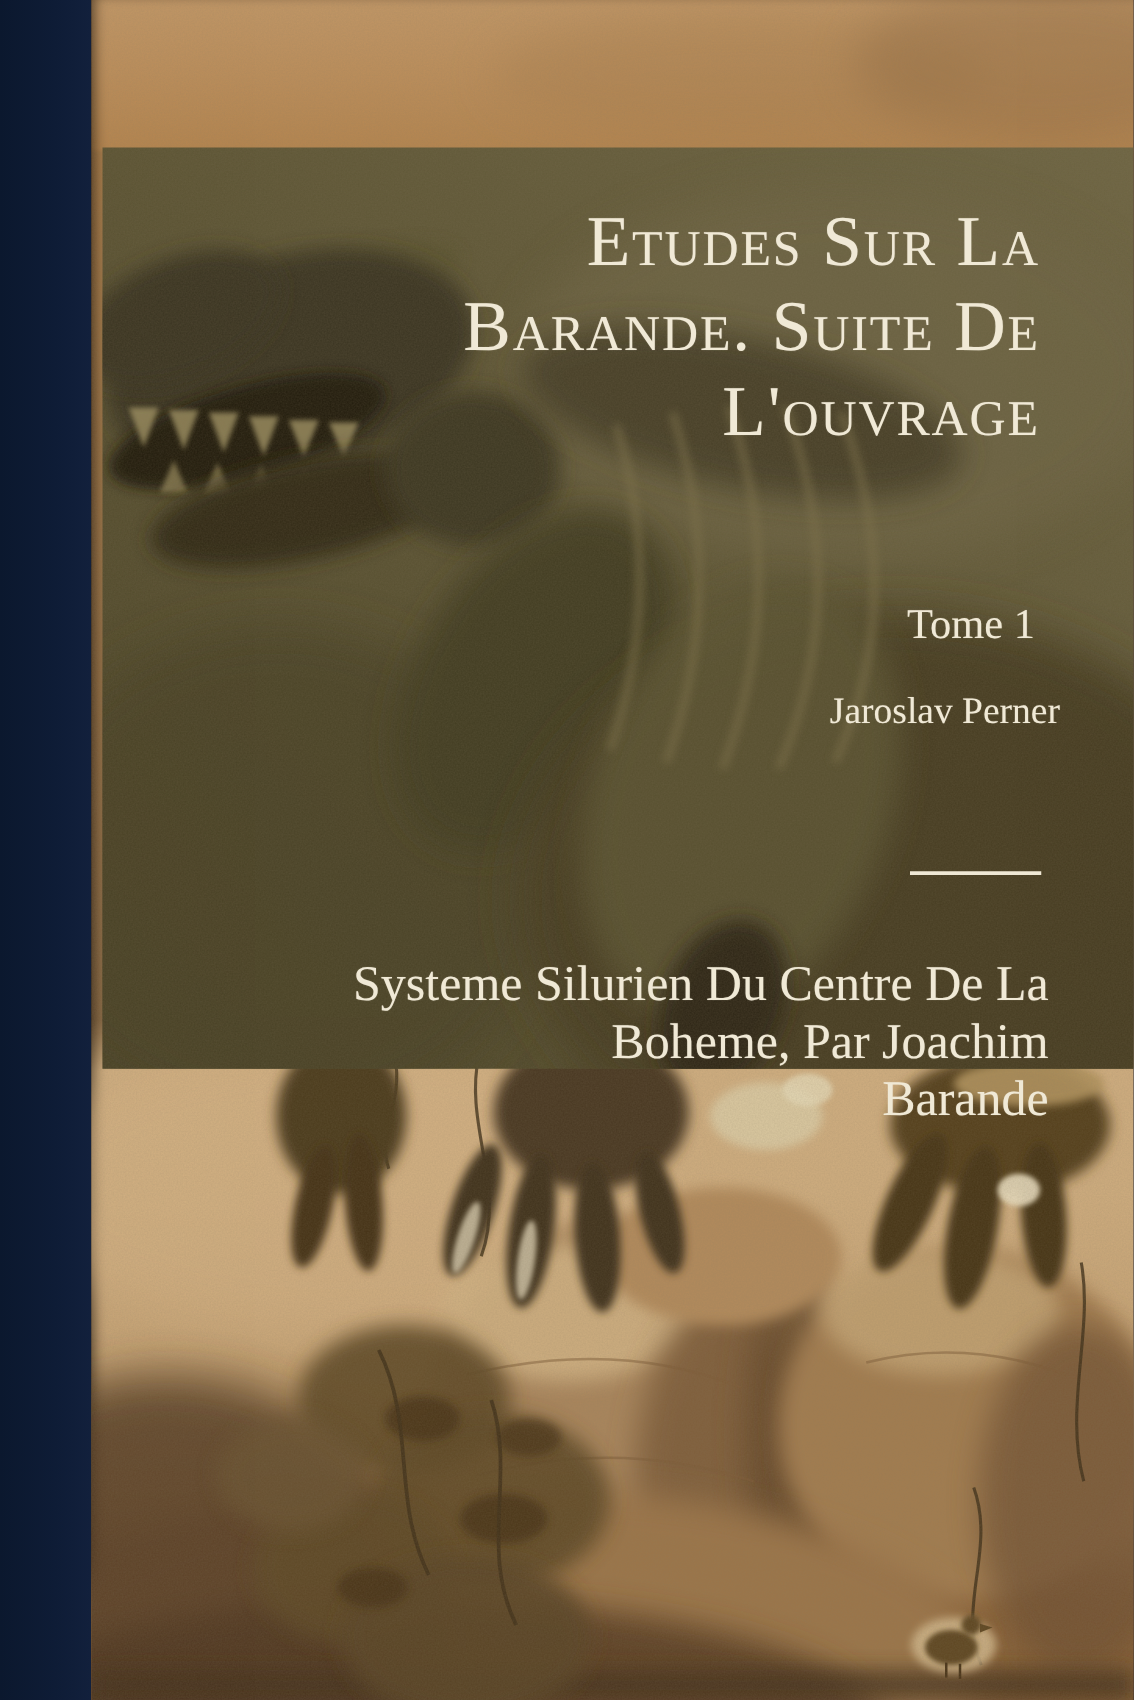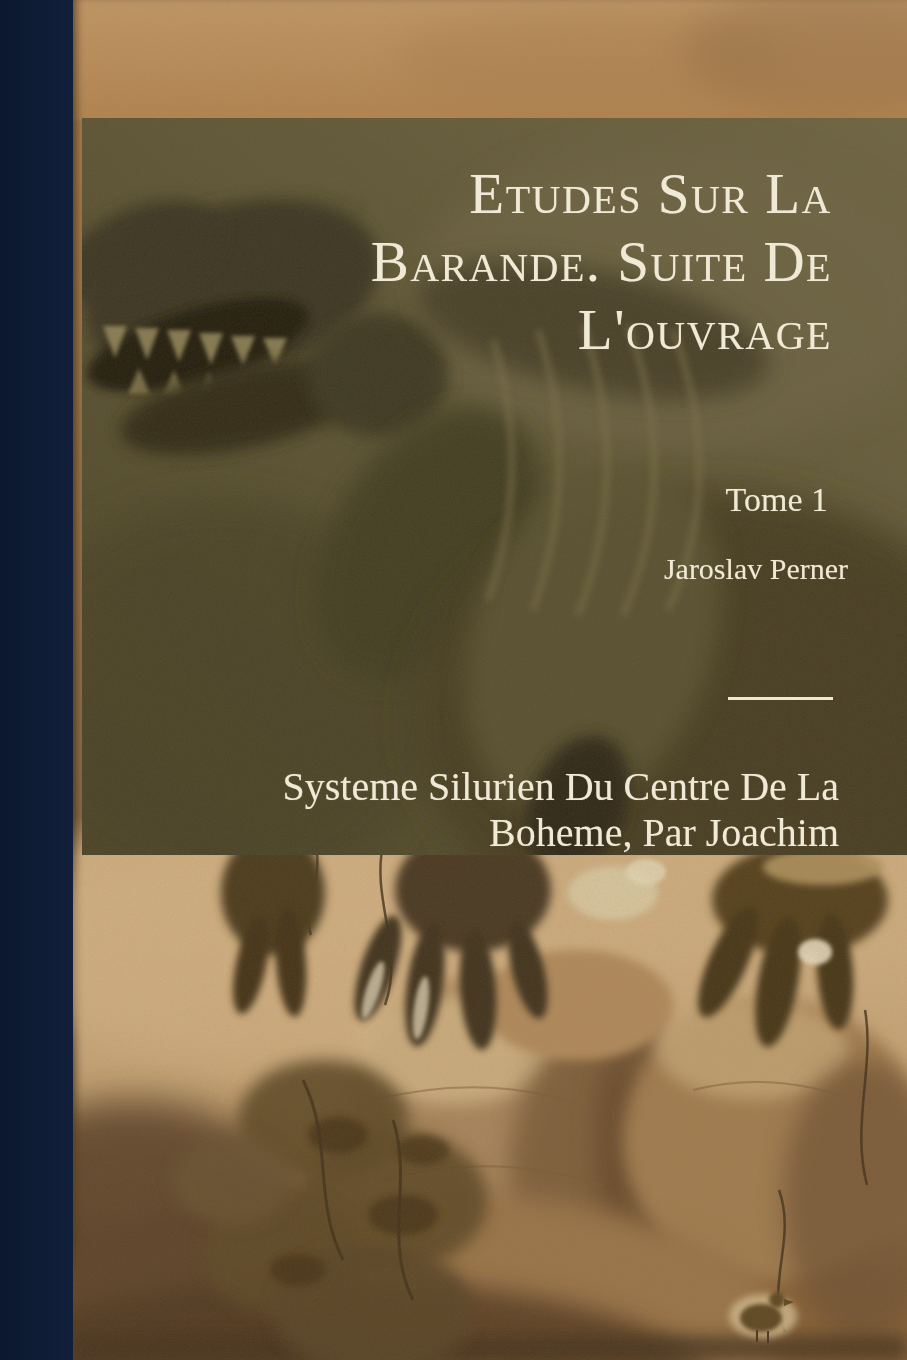--- a/index.html
+++ b/index.html
@@ -197,16 +197,17 @@
     <div class="txt tome">Tome 1</div>
 
     <div class="txt authors">
       <div>Jaroslav Perner</div>
     </div>
 
     <div class="divider"></div>
 
     <div class="txt subtitle">
       <div>Systeme Silurien Du Centre De La Boheme, Par Joachim</div>
+      <div>Barande</div>
     </div>
 
   </div>
 </div>
 
 </body></html>

